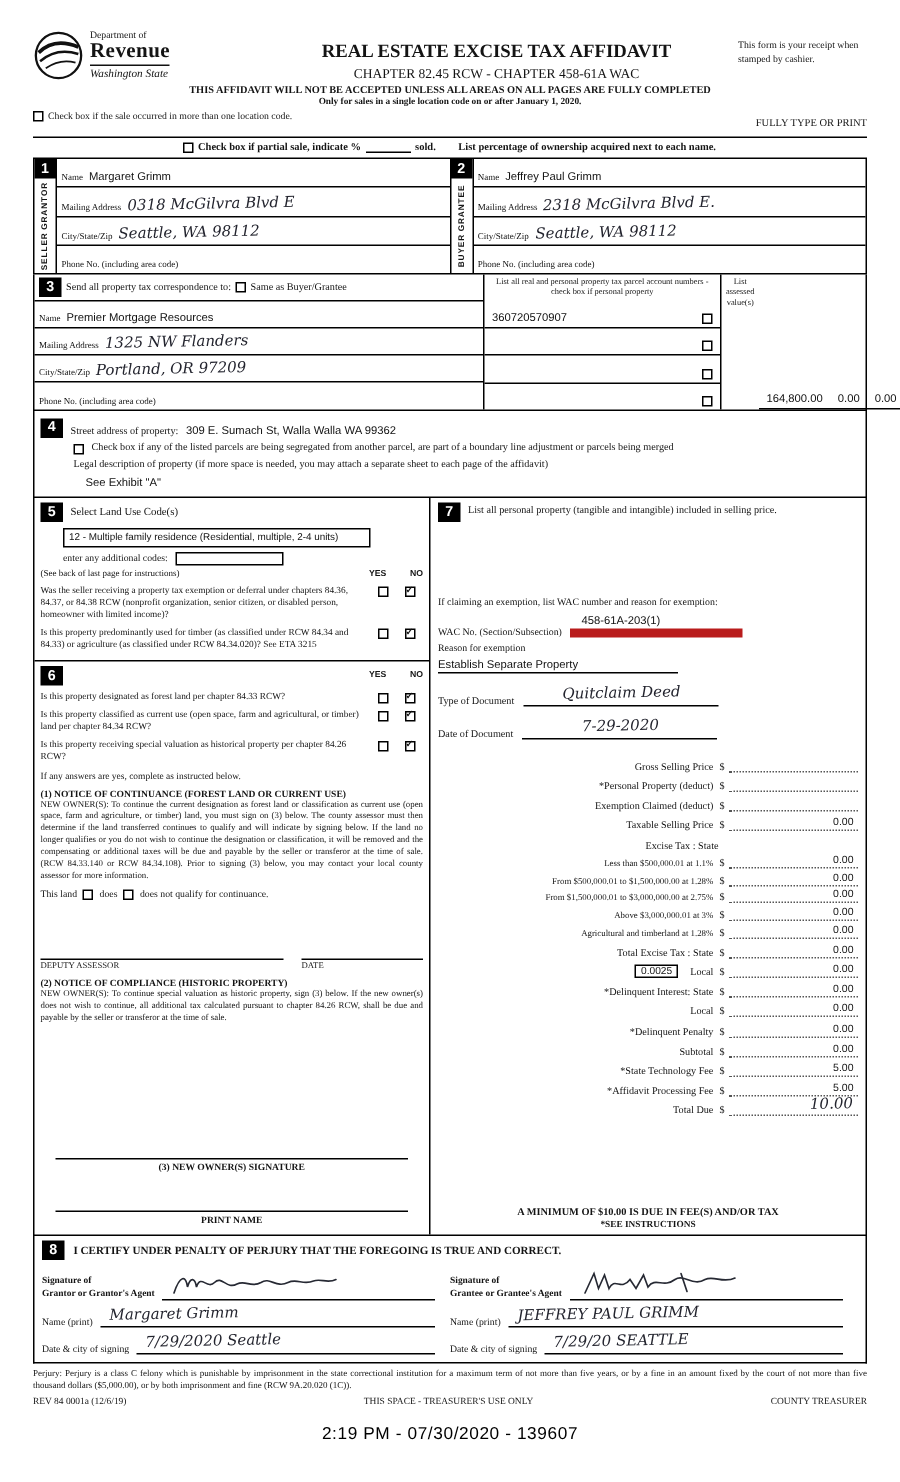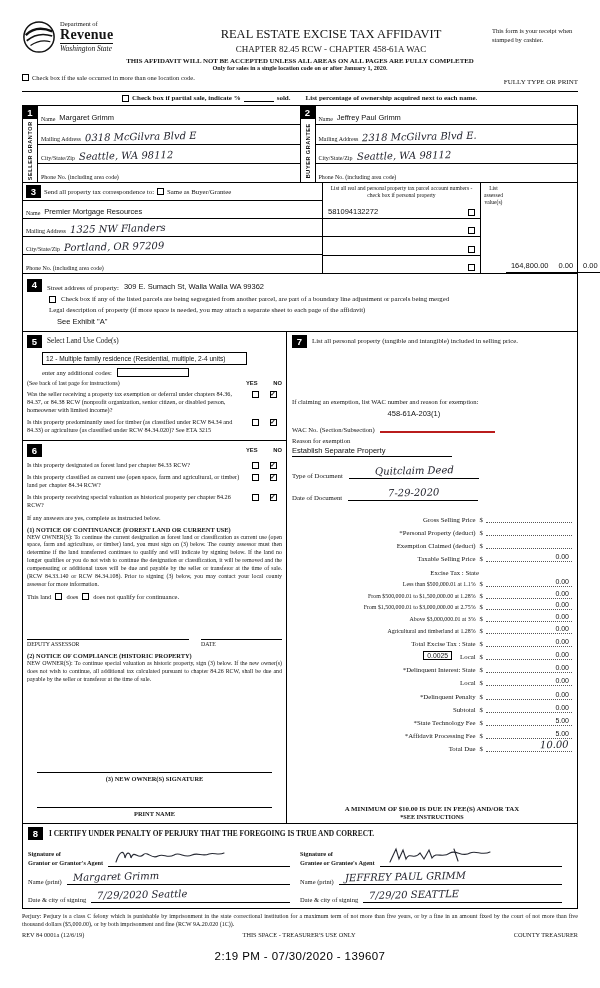--- a/index.html
+++ b/index.html
@@ -15,21 +15,21 @@
 .num{flex:none;display:inline-flex;align-items:center;justify-content:center;width:15px;height:13px;
   background:#000;color:#fff;font-weight:bold;font-size:9.5px;font-family:"Liberation Sans",sans-serif}
 
 .hdr{display:flex;align-items:flex-start;gap:20px}
 .brand{display:flex;gap:4px;width:148px;flex:none}
 .brand-text{line-height:1.08}
 .dept-of{font-size:6.5px}
 .rev{font-size:14px;font-weight:bold;letter-spacing:.3px}
 .wa{font-size:7.5px;font-style:italic;border-top:1px solid #111;padding-top:1px;margin-top:1px}
 .hdr-c{flex:1;text-align:center;padding-top:7px}
-.title{font-size:12.5px;font-weight:normal}
+.title{font-size:12.5px;font-weight:bold}
 .chapter{font-size:9px;margin-top:2px}
 .hdr-r{width:86px;flex:none;font-size:6.5px;line-height:1.35;padding-top:7px}
 .warning{text-align:center;font-weight:bold;font-size:6.9px;margin-top:3px}
 .single{text-align:center;font-weight:bold;font-size:6.2px}
 .tp-row{display:flex;justify-content:space-between;align-items:flex-start;margin-top:3px;min-height:17px}
 .multi-loc{display:flex;gap:3px;width:175px;font-size:6.5px;line-height:1.25}
 .please{font-size:7px;padding-top:4px}
 .partial{display:flex;align-items:flex-end;gap:3px;border-top:1px solid #000;padding:2px 0 3px 100px;font-size:7px}
 .pline{width:30px;border-bottom:1px solid #000;height:7px}
 .own{margin-left:12px}
@@ -92,21 +92,21 @@
 .sigblock{margin-top:auto;padding-bottom:2px}
 .sline{border-bottom:1px solid #000;height:10px;margin:0 10px}
 .sline.sp{margin-top:16px}
 .slabel{text-align:center;font-weight:bold;font-size:6.4px;margin-top:2px}
 
 .s7head{display:flex;gap:5px;align-items:flex-start}
 .s7title{font-size:6.8px;padding-top:2px}
 .s7spacer{height:50px}
 .s7note{font-size:6.6px}
 .wacrow{display:flex;align-items:flex-end;gap:5px;margin-top:4px;font-size:6.6px}
-.wacval{border-bottom:2px solid #b91c1c;min-width:115px;padding:0 8px 13px}
+.wacval{border-bottom:6px solid #b91c1c;min-width:115px;padding:0 8px 1px}
 .reasonlbl{font-size:6.6px;margin-top:4px}
 .reasonval{margin-top:2px;border-bottom:1px solid #000;width:160px;padding-bottom:1px}
 .docrow{display:flex;align-items:flex-end;gap:6px;margin-top:9px;font-size:6.8px}
 .docval{border-bottom:1px solid #000;min-width:130px;text-align:center;height:13px}
 .money{margin-top:9px}
 .mrow{display:flex;justify-content:flex-end;align-items:flex-end;min-height:13.2px}
 .mrow.sm{min-height:11.6px}
 .mlbl{font-size:6.8px;text-align:right}
 .mrow.sm .mlbl{font-size:5.9px}
 .dol{font-size:6.8px;margin:0 3px 0 4px}
@@ -256,21 +256,21 @@
         <span class="fval"><span class="hw">Portland, OR 97209</span></span>
       </div>
       <div class="frow">
         <span class="flabel">Phone No. (including area code)</span>
         <span class="fval"></span>
       </div>
     </div>
     <div class="s3m">
       <div class="colhead">List all real and personal property tax parcel account numbers - check box if personal property</div>
       <div class="prow">
-        <span class="typed">581094132272</span>
+        <span class="typed">360720570907</span>
         <span class="cb"></span>
       </div>
       <div class="prow">
         <span class="typed"></span>
         <span class="cb"></span>
       </div>
       <div class="prow">
         <span class="typed"></span>
         <span class="cb"></span>
       </div>

